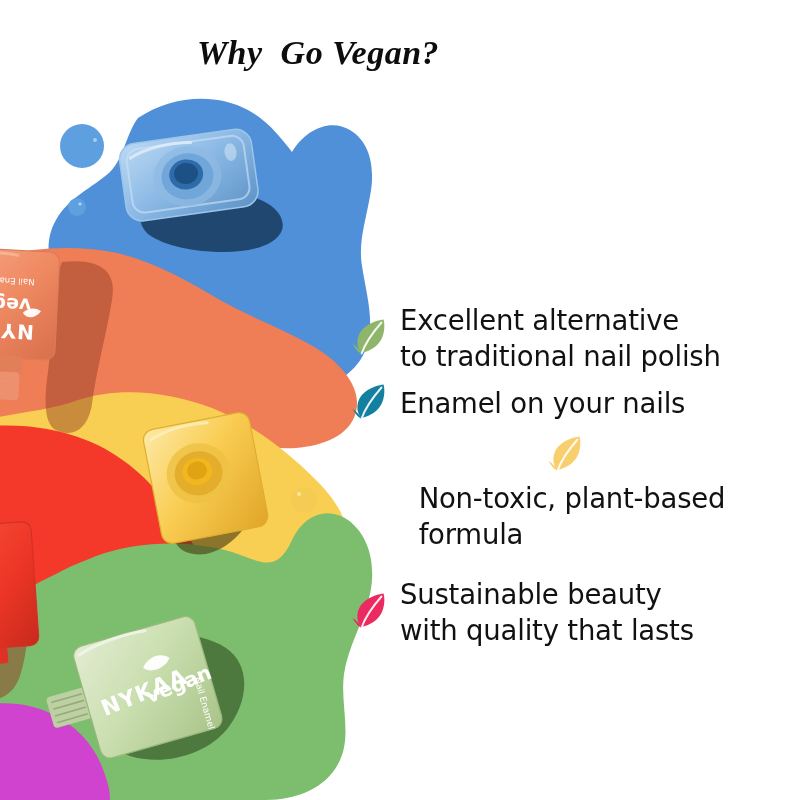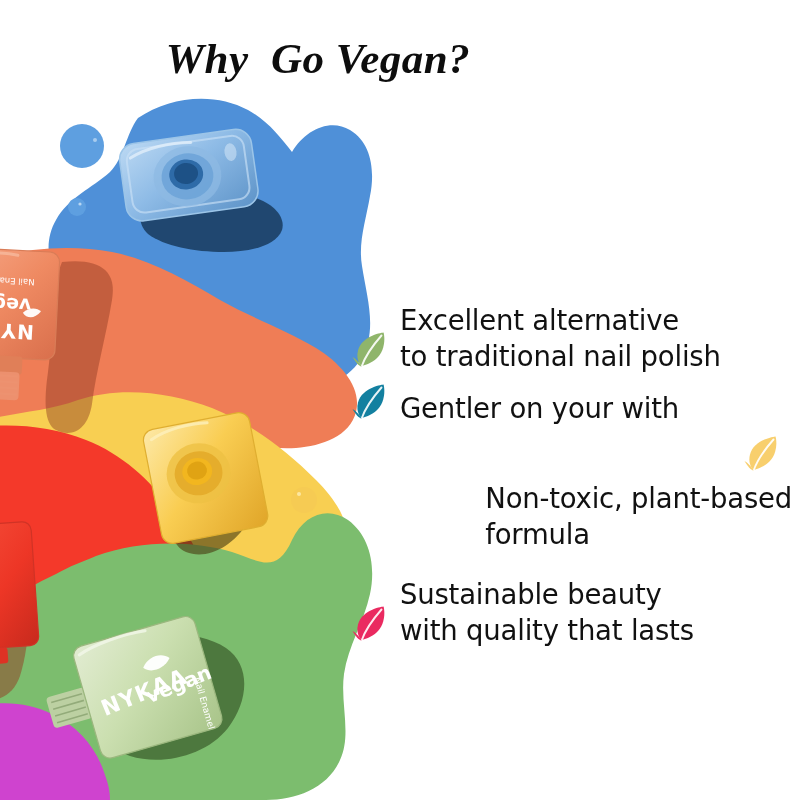--- a/index.html
+++ b/index.html
@@ -18,21 +18,21 @@
   }
 
   
   .title{
     position:absolute;
     top:34px;left:0;width:636px;
     text-align:center;
     font-family:"Liberation Serif", serif;
     font-weight:700;
     font-style:italic;
-    font-size:43px;
+    font-size:34px;
     letter-spacing:0.5px;
     color:#0d0d0d;
     white-space:pre;
   }
 
   
   .art{
     position:absolute;
     top:0;left:0;
     width:800px;height:800px;
@@ -42,21 +42,21 @@
 
   
   .bullets{
     position:absolute;
     left:352px;
     top:300px;
     width:440px;
   }
   .bullet{
     display:flex;
-    align-items:flex-end;
+    align-items:center;
     margin-bottom:6px;
   }
   .bullet .leaf{
     flex:0 0 38px;
     width:38px;height:46px;
     margin-right:10px;
     margin-top:2px;
   }
   .bullet .leaf svg{display:block;width:38px;height:46px;}
   .bullet .txt{
@@ -338,21 +338,21 @@
     </div>
 
     <div class="bullet b2">
       <span class="leaf">
         <svg viewBox="0 0 38 46" xmlns="http://www.w3.org/2000/svg">
           <path d="M31.5 4.5C31.5 4.5 10 7 6 22.5c-2.6 10.1 3.4 15.5 3.4 15.5S27 35 31.2 19.5C33.6 10.6 31.5 4.5 31.5 4.5Z" fill="#1380a0"></path>
           <path d="M29.5 7.5C22 16 14 26 9.6 38.5" stroke="#ffffff" stroke-width="1.9" fill="none" stroke-linecap="round" opacity="0.9"></path>
           <path d="M9.6 38.5C7 34 3.5 30.5 0.5 29c3.5 5.5 6 9 9.1 9.5Z" fill="#1380a0"></path>
         </svg>
       </span>
-      <span class="txt">Gentler on your with</span>
+      <span class="txt">Enamel on your nails</span>
     </div>
 
     <div class="bullet b3">
       <span class="leaf">
         <svg viewBox="0 0 38 46" xmlns="http://www.w3.org/2000/svg">
           <path d="M31.5 4.5C31.5 4.5 10 7 6 22.5c-2.6 10.1 3.4 15.5 3.4 15.5S27 35 31.2 19.5C33.6 10.6 31.5 4.5 31.5 4.5Z" fill="#f8cf6d"></path>
           <path d="M29.5 7.5C22 16 14 26 9.6 38.5" stroke="#ffffff" stroke-width="1.9" fill="none" stroke-linecap="round" opacity="0.9"></path>
           <path d="M9.6 38.5C7 34 3.5 30.5 0.5 29c3.5 5.5 6 9 9.1 9.5Z" fill="#f8cf6d"></path>
         </svg>
       </span>

